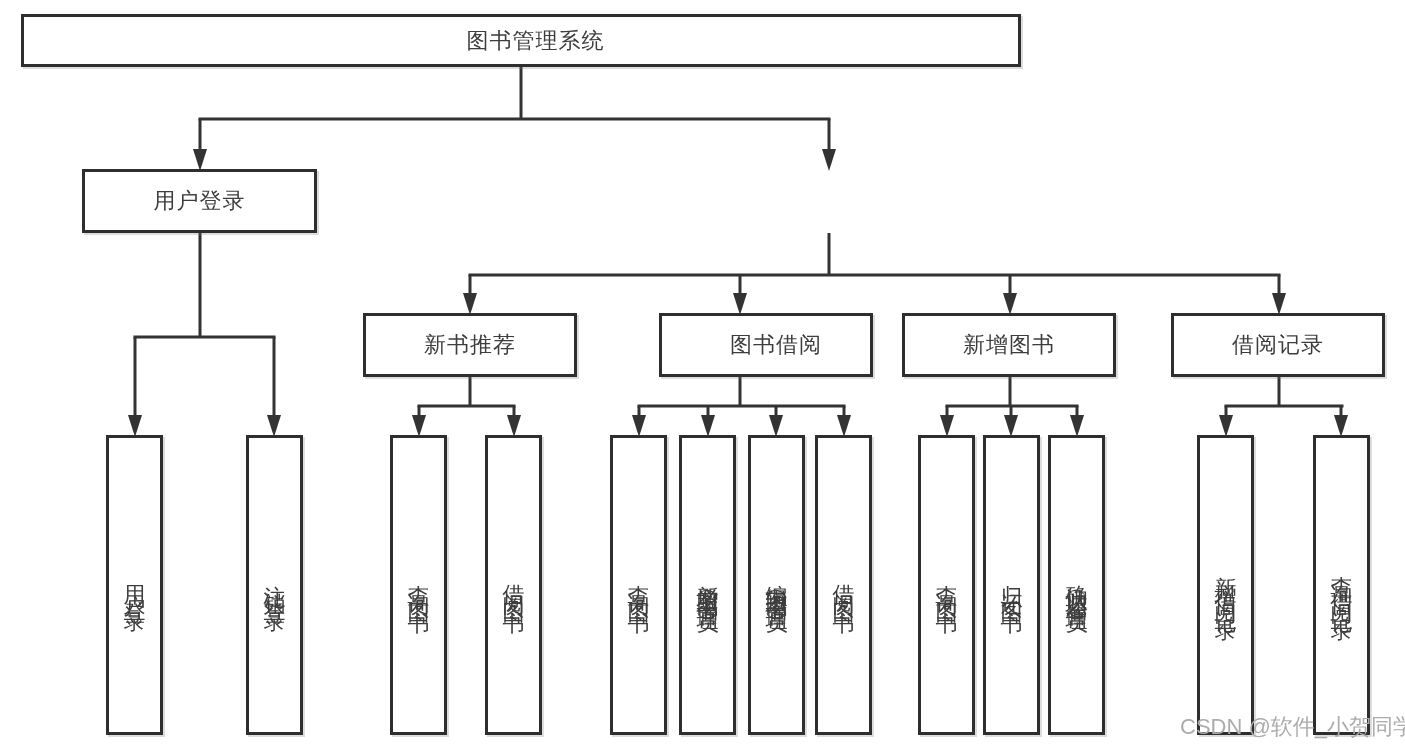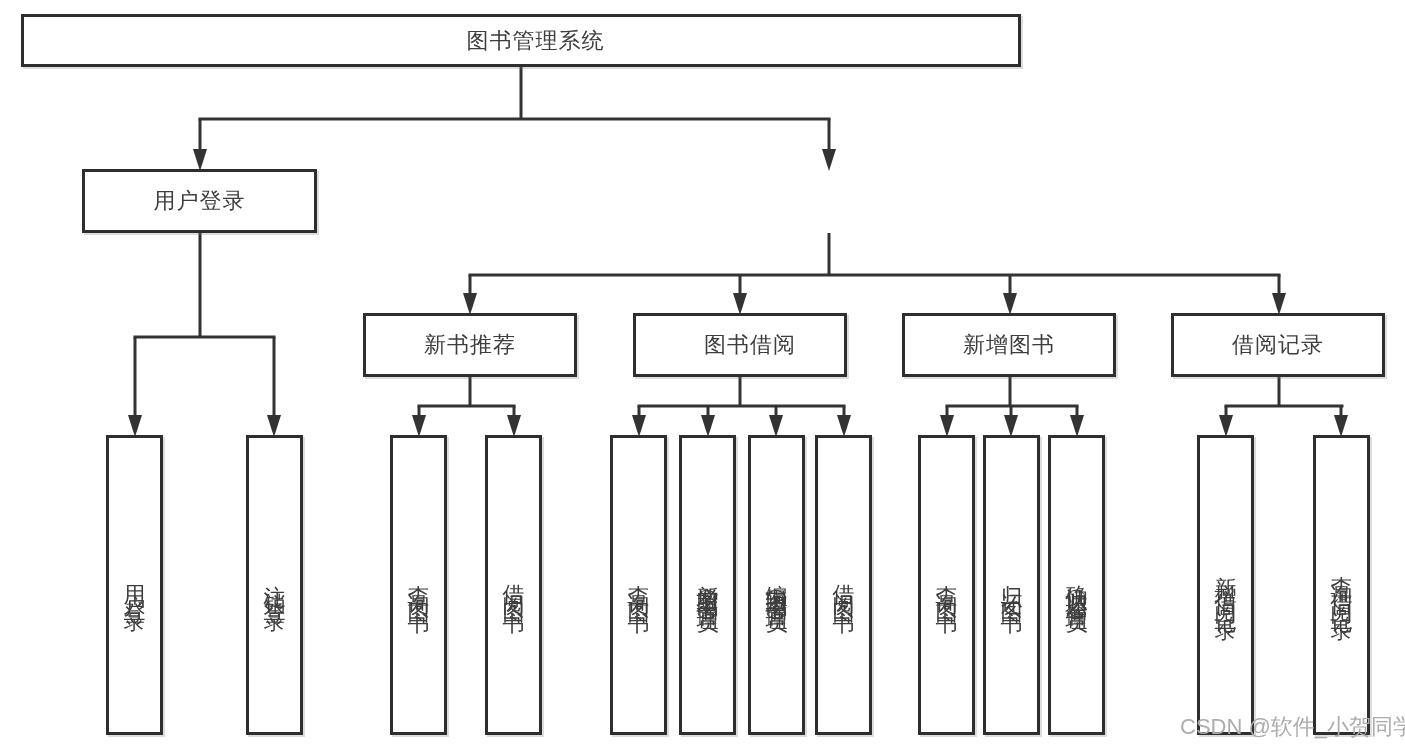--- a/index.html
+++ b/index.html
@@ -35,21 +35,21 @@
     letter-spacing: 1px;
     text-align: center;
     z-index: 2;
   }
   .root-box   { left: 21px;  top: 14px;  width: 1000px; height: 53px; padding-left: 29px; }
   .l2-box     { top: 169px; width: 235px; height: 64px; }
   .l2-login   { left: 82px; }
   .l2-mgmt    { left: 712px; }
   .l3-box     { top: 313px; width: 214px; height: 64px; }
   .l3-newbook { left: 363px; }
-  .l3-borrow  { left: 633px; padding-left: 20px; }
+  .l3-borrow  { left: 659px; padding-left: 20px; }
   .l3-current { left: 902px; }
   .l3-records { left: 1171px; }
   .leaf {
     top: 435px;
     width: 57px;
     height: 300px;
     writing-mode: vertical-rl;
     text-orientation: mixed;
     letter-spacing: 9px;
     font-size: 22px;

